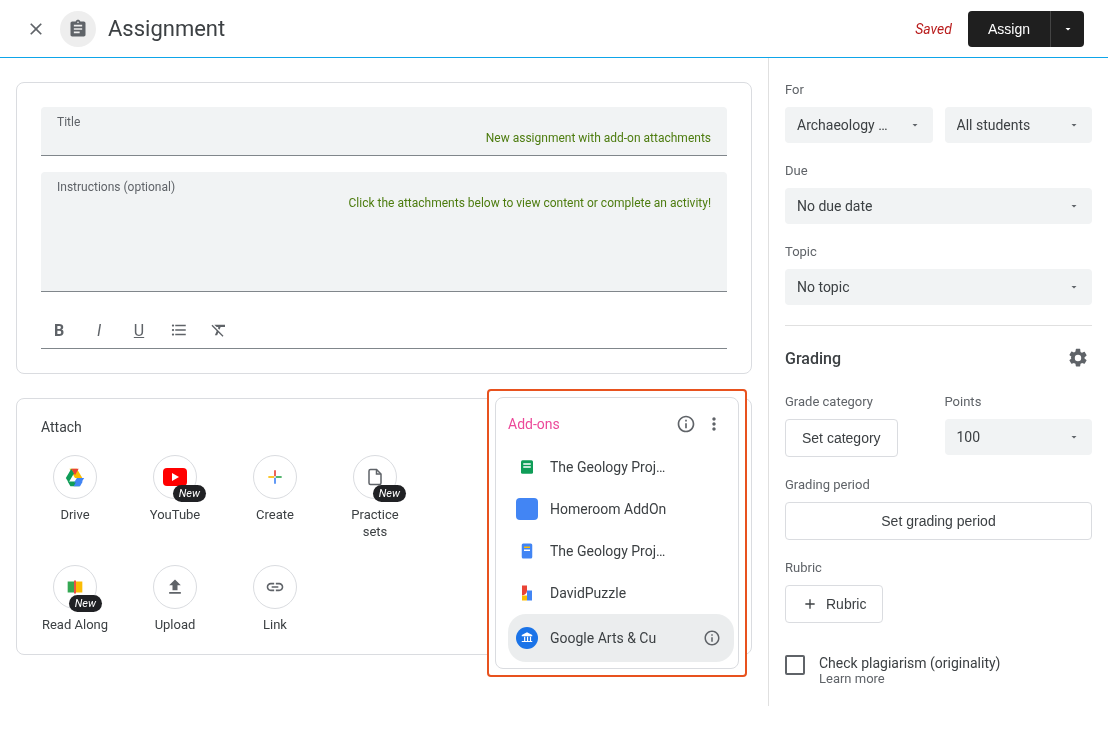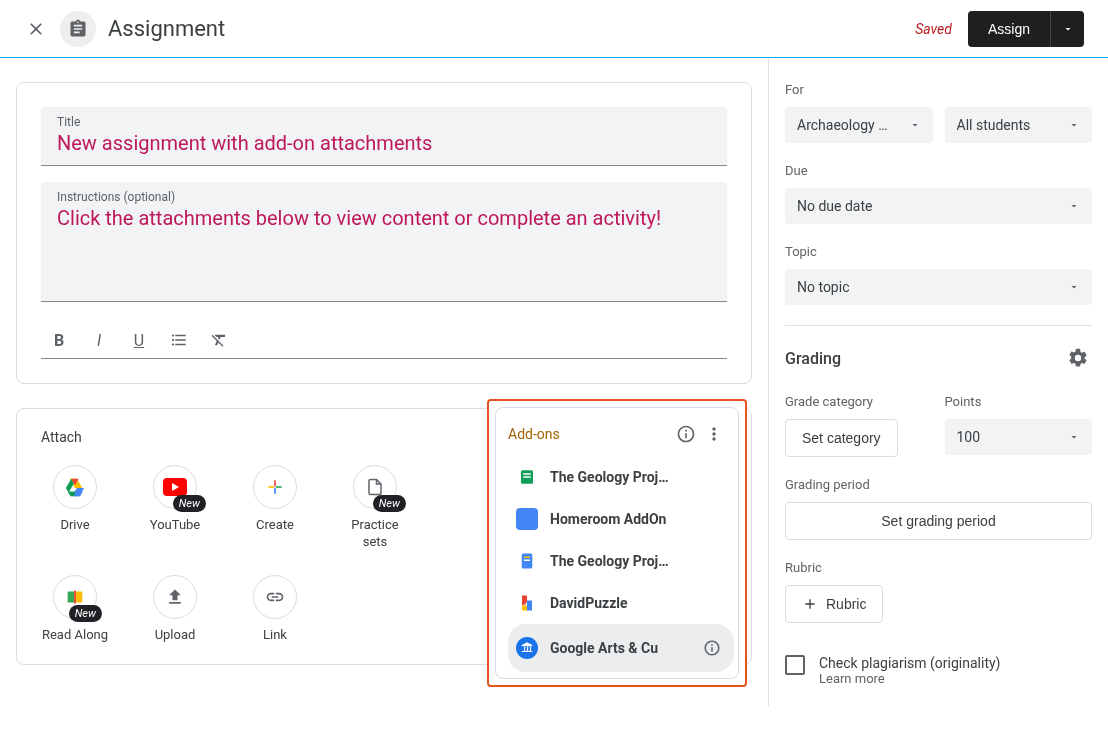--- a/index.html
+++ b/index.html
@@ -12,38 +12,38 @@
 .saved { font-style: italic; color: #b91c1c; margin-right: 16px; }
 .assign-group { display: flex; }
 .assign-btn { background: #1f1f1f; color: #fff; border: none; padding: 0 20px; height: 36px; font-size: 14px; font-weight: 500; border-radius: 4px 0 0 4px; cursor: pointer; }
 .assign-drop { background: #1f1f1f; color: #fff; border: none; border-left: 1px solid #444; width: 34px; height: 36px; border-radius: 0 4px 4px 0; cursor: pointer; display: flex; align-items: center; justify-content: center; }
 .content { display: flex; }
 .main { flex: 1; padding: 24px 16px; min-width: 0; }
 .sidebar { width: 340px; border-left: 1px solid #e0e0e0; padding: 20px 16px; }
 .card { border: 1px solid #dadce0; border-radius: 8px; padding: 24px; margin-bottom: 24px; }
 .field { background: #f1f3f4; border-bottom: 1px solid #80868b; padding: 8px 16px 4px; margin-bottom: 16px; border-radius: 4px 4px 0 0; }
 .field-label { font-size: 12px; color: #5f6368; }
-.field-value { font-size: 20px; color: #be185d; padding: 2px 0 6px; }
+.field-value { font-size: 12px; color: #4d7c0f; padding: 2px 0 6px; text-align: right; }
 .instructions { min-height: 120px; }
 .toolbar { display: flex; gap: 12px; padding: 8px 4px 4px; border-bottom: 1px solid #80868b; margin-top: 8px; }
 .tb-btn { width: 28px; height: 28px; display: flex; align-items: center; justify-content: center; color: #5f6368; cursor: pointer; font-size: 16px; }
 .attach-card { border: 1px solid #dadce0; border-radius: 8px; padding: 20px 24px; position: relative; }
 .attach-title { font-size: 14px; color: #3c4043; margin-bottom: 20px; }
 .attach-grid { display: flex; flex-wrap: wrap; gap: 24px 32px; max-width: 420px; }
 .attach-item { display: flex; flex-direction: column; align-items: center; width: 68px; cursor: pointer; position: relative; }
 .attach-circle { width: 44px; height: 44px; border: 1px solid #dadce0; border-radius: 50%; display: flex; align-items: center; justify-content: center; position: relative; font-style: italic; }
 .attach-label { font-size: 13px; text-align: center; margin-top: 8px; line-height: 1.3; }
 .badge { position: absolute; background: #202124; color: #fff; font-size: 11px; padding: 2px 6px; border-radius: 10px; bottom: -4px; right: -10px; }
 .badge.ra { bottom: -4px; right: -6px; }
 .addons-panel { position: absolute; right: 4px; top: -10px; width: 260px; border: 2px solid #e8521e; border-radius: 4px; padding: 6px; background: #fff; }
 .addons-inner { border: 1px solid #dadce0; border-radius: 8px; background: #fff; padding: 12px 4px 6px 12px; }
 .addons-header { display: flex; align-items: center; margin-bottom: 8px; padding-right: 6px; }
-.addons-title { font-size: 14px; color: #a16207; flex: 1; }
+.addons-title { font-size: 14px; color: #ec4899; flex: 1; }
 .icon-btn { width: 28px; height: 28px; display: flex; align-items: center; justify-content: center; cursor: pointer; color: #5f6368; border-radius: 50%; }
-.addon-list { max-height: 230px; overflow-y: auto; font-weight: bold; }
+.addon-list { max-height: 230px; overflow-y: auto; }
 .addon-row { display: flex; align-items: center; padding: 10px 8px; border-radius: 18px; cursor: pointer; gap: 12px; }
 .addon-row.hover { background: #ebedee; }
 .addon-icon { width: 22px; height: 22px; flex-shrink: 0; display: flex; align-items: center; justify-content: center; border-radius: 4px; }
 .addon-name { font-size: 14px; color: #3c4043; white-space: nowrap; overflow: hidden; text-overflow: ellipsis; flex: 1; }
 .side-label { font-size: 13px; color: #5f6368; margin-bottom: 10px; margin-top: 4px; }
 .side-row { display: flex; gap: 12px; margin-bottom: 20px; }
 .select-box { background: #f1f3f4; border-radius: 4px; padding: 10px 12px; display: flex; align-items: center; cursor: pointer; flex: 1; min-width: 0; }
 .select-text { flex: 1; font-size: 14px; color: #3c4043; white-space: nowrap; overflow: hidden; text-overflow: ellipsis; }
 .caret { color: #5f6368; }
 .hr { border: none; border-top: 1px solid #e0e0e0; margin: 8px 0 18px; }

